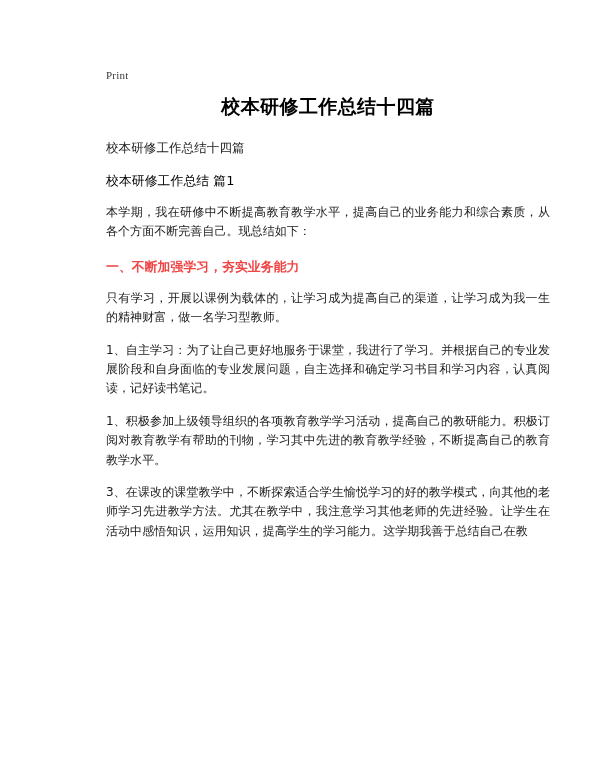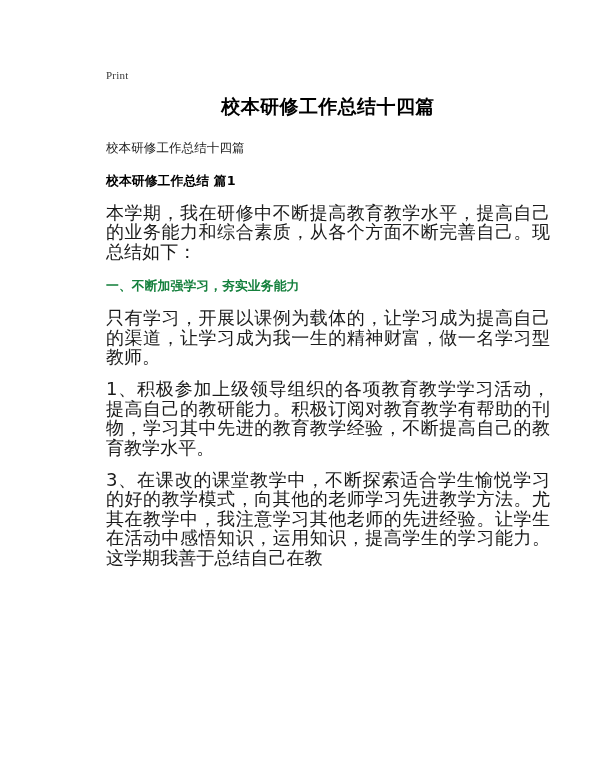--- a/index.html
+++ b/index.html
@@ -64,37 +64,37 @@
     font-size: 12.5px;
     line-height: 19px;
     color: #1a1a1a;
     margin: 0 0 14px 0;
     letter-spacing: 0.1px;
   }
 
   .sec-title {
     font-size: 12.8px;
     line-height: 19px;
-    font-weight: 700;
+    font-weight: 400;
     color: #000000;
     margin: 0 0 13px 0;
     letter-spacing: 0.1px;
   }
 
   .heading {
     font-size: 12.8px;
     line-height: 19px;
     font-weight: 700;
-    color: #15803d;
+    color: #ef4444;
     margin: 15px 0 13px 0;
     letter-spacing: 0.1px;
   }
 
   p.para {
-    font-size: 18px;
+    font-size: 12px;
     line-height: 19.4px;
     color: #1a1a1a;
     margin: 0 0 13px 0;
     text-align: justify;
     text-justify: inter-ideograph;
     letter-spacing: 0.05px;
     word-break: break-all;
   }
 
   p.para:last-child {
@@ -113,18 +113,19 @@
     <h1 class="doc-title">校本研修工作总结十四篇</h1>
 
     <p class="subtitle">校本研修工作总结十四篇</p>
 
     <p class="sec-title">校本研修工作总结 篇1</p>
 
     <div id="blocks">
         <p class="para">本学期，我在研修中不断提高教育教学水平，提高自己的业务能力和综合素质，从各个方面不断完善自己。现总结如下：</p>
         <p class="heading">一、不断加强学习，夯实业务能力</p>
         <p class="para">只有学习，开展以课例为载体的，让学习成为提高自己的渠道，让学习成为我一生的精神财富，做一名学习型教师。</p>
+        <p class="para">1、自主学习：为了让自己更好地服务于课堂，我进行了学习。并根据自己的专业发展阶段和自身面临的专业发展问题，自主选择和确定学习书目和学习内容，认真阅读，记好读书笔记。</p>
         <p class="para">1、积极参加上级领导组织的各项教育教学学习活动，提高自己的教研能力。积极订阅对教育教学有帮助的刊物，学习其中先进的教育教学经验，不断提高自己的教育教学水平。</p>
         <p class="para">3、在课改的课堂教学中，不断探索适合学生愉悦学习的好的教学模式，向其他的老师学习先进教学方法。尤其在教学中，我注意学习其他老师的先进经验。让学生在活动中感悟知识，运用知识，提高学生的学习能力。这学期我善于总结自己在教</p>
       </div>
 
   </div>
 </div>
 
 </body></html>

